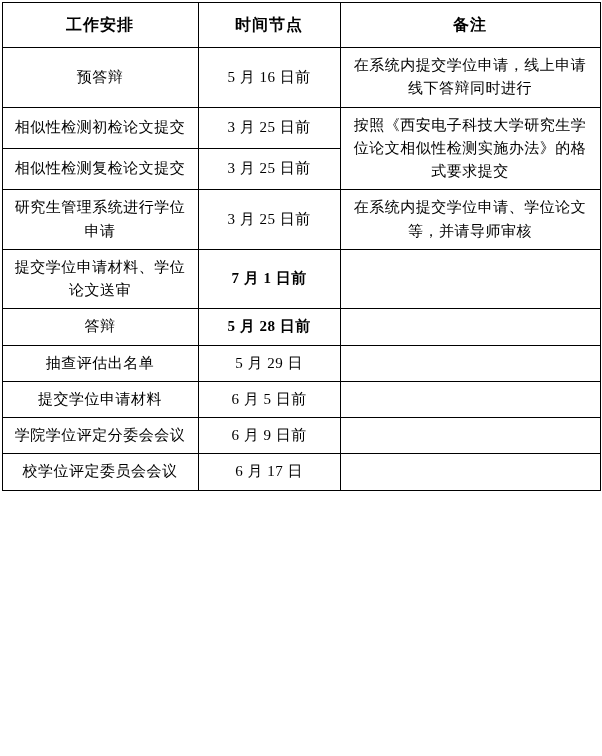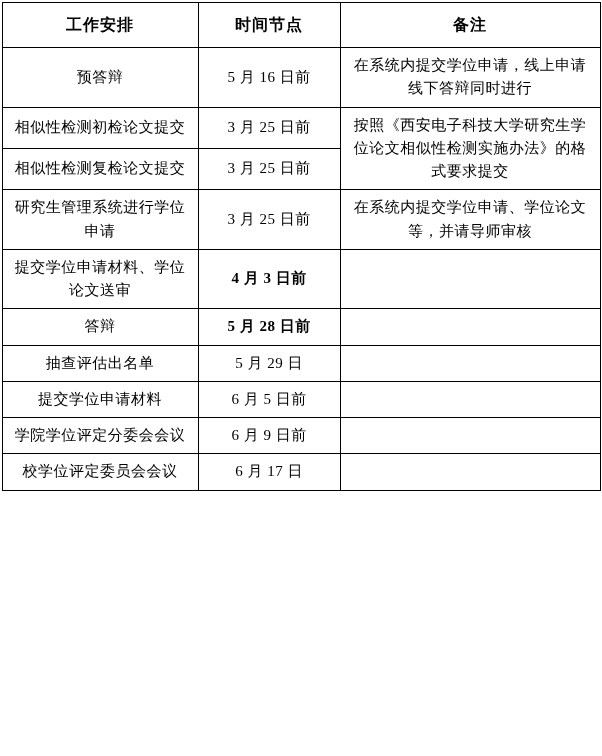--- a/index.html
+++ b/index.html
@@ -93,21 +93,21 @@
           <td>相似性检测复检论文提交</td>
           <td>3 月 25 日前</td>
         </tr>
         <tr>
           <td>研究生管理系统进行学位申请</td>
           <td>3 月 25 日前</td>
           <td class="note">在系统内提交学位申请、学位论文等，并请导师审核</td>
         </tr>
         <tr>
           <td>提交学位申请材料、学位论文送审</td>
-          <td class="bold-date">4 月 3 日前</td>
+          <td class="bold-date">7 月 1 日前</td>
           <td class="note"></td>
         </tr>
         <tr>
           <td>答辩</td>
           <td class="bold-date">5 月 28 日前</td>
           <td class="note"></td>
         </tr>
         <tr>
           <td>抽查评估出名单</td>
           <td>5 月 29 日</td>

